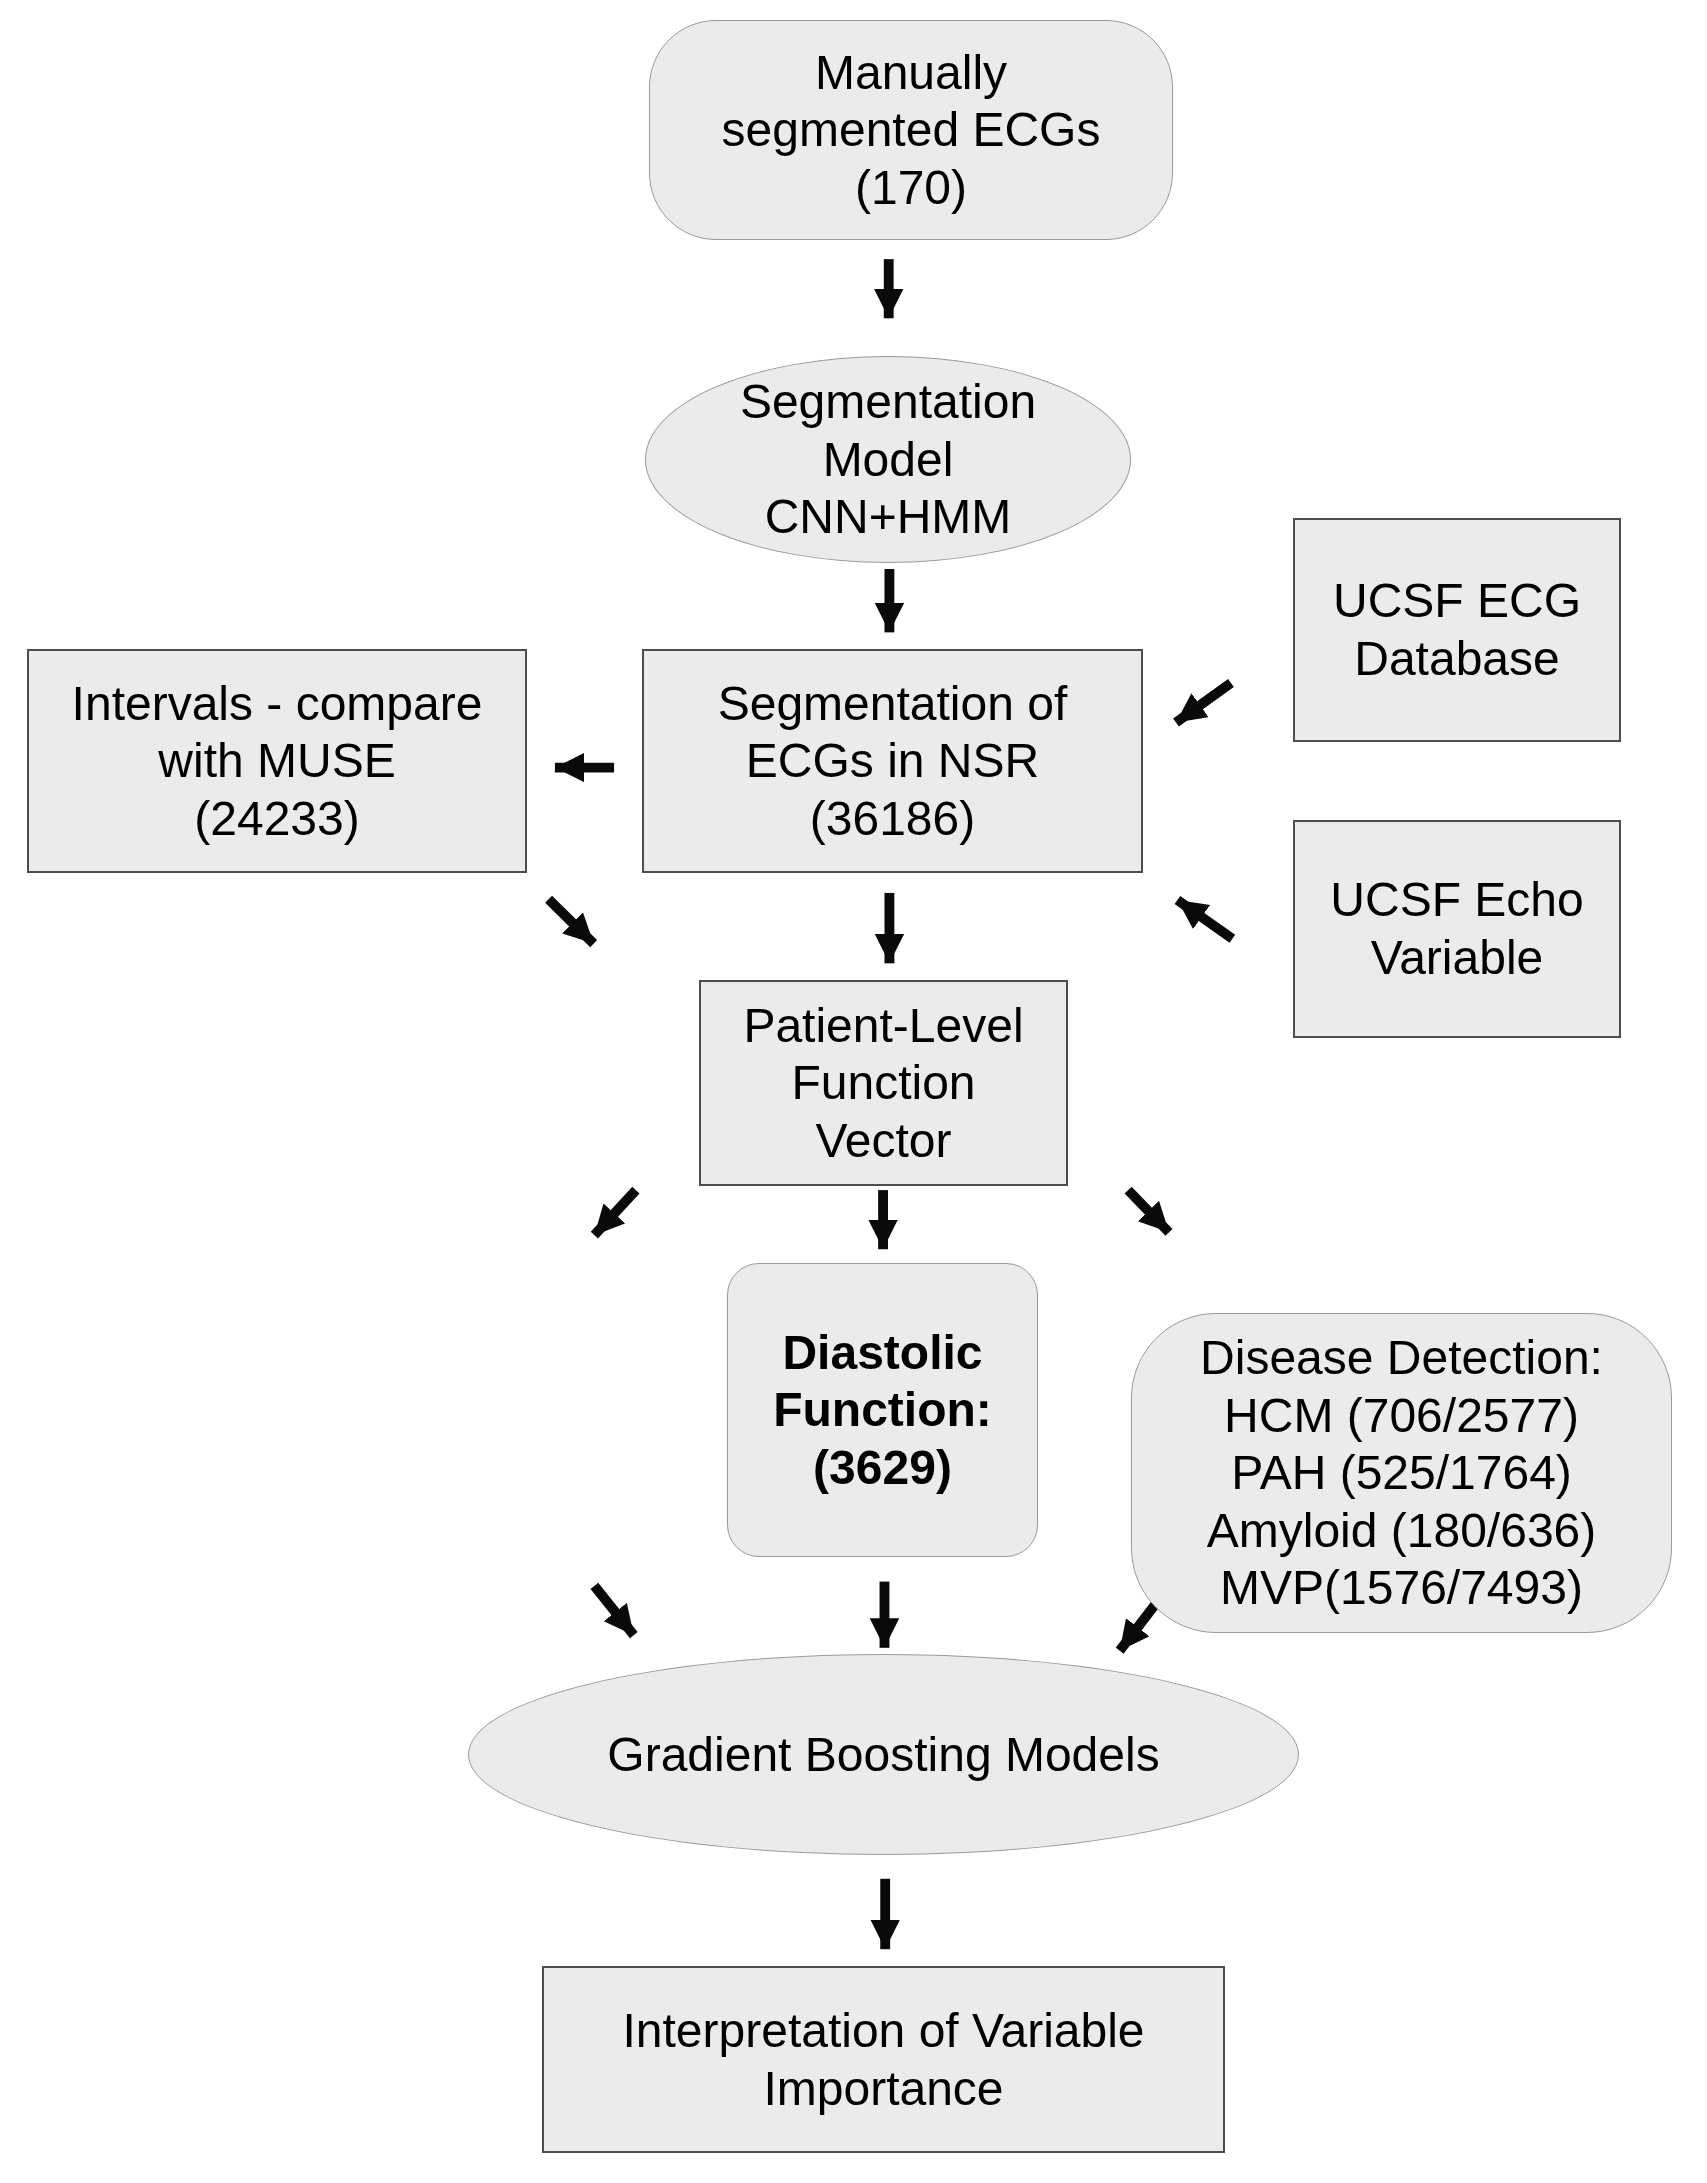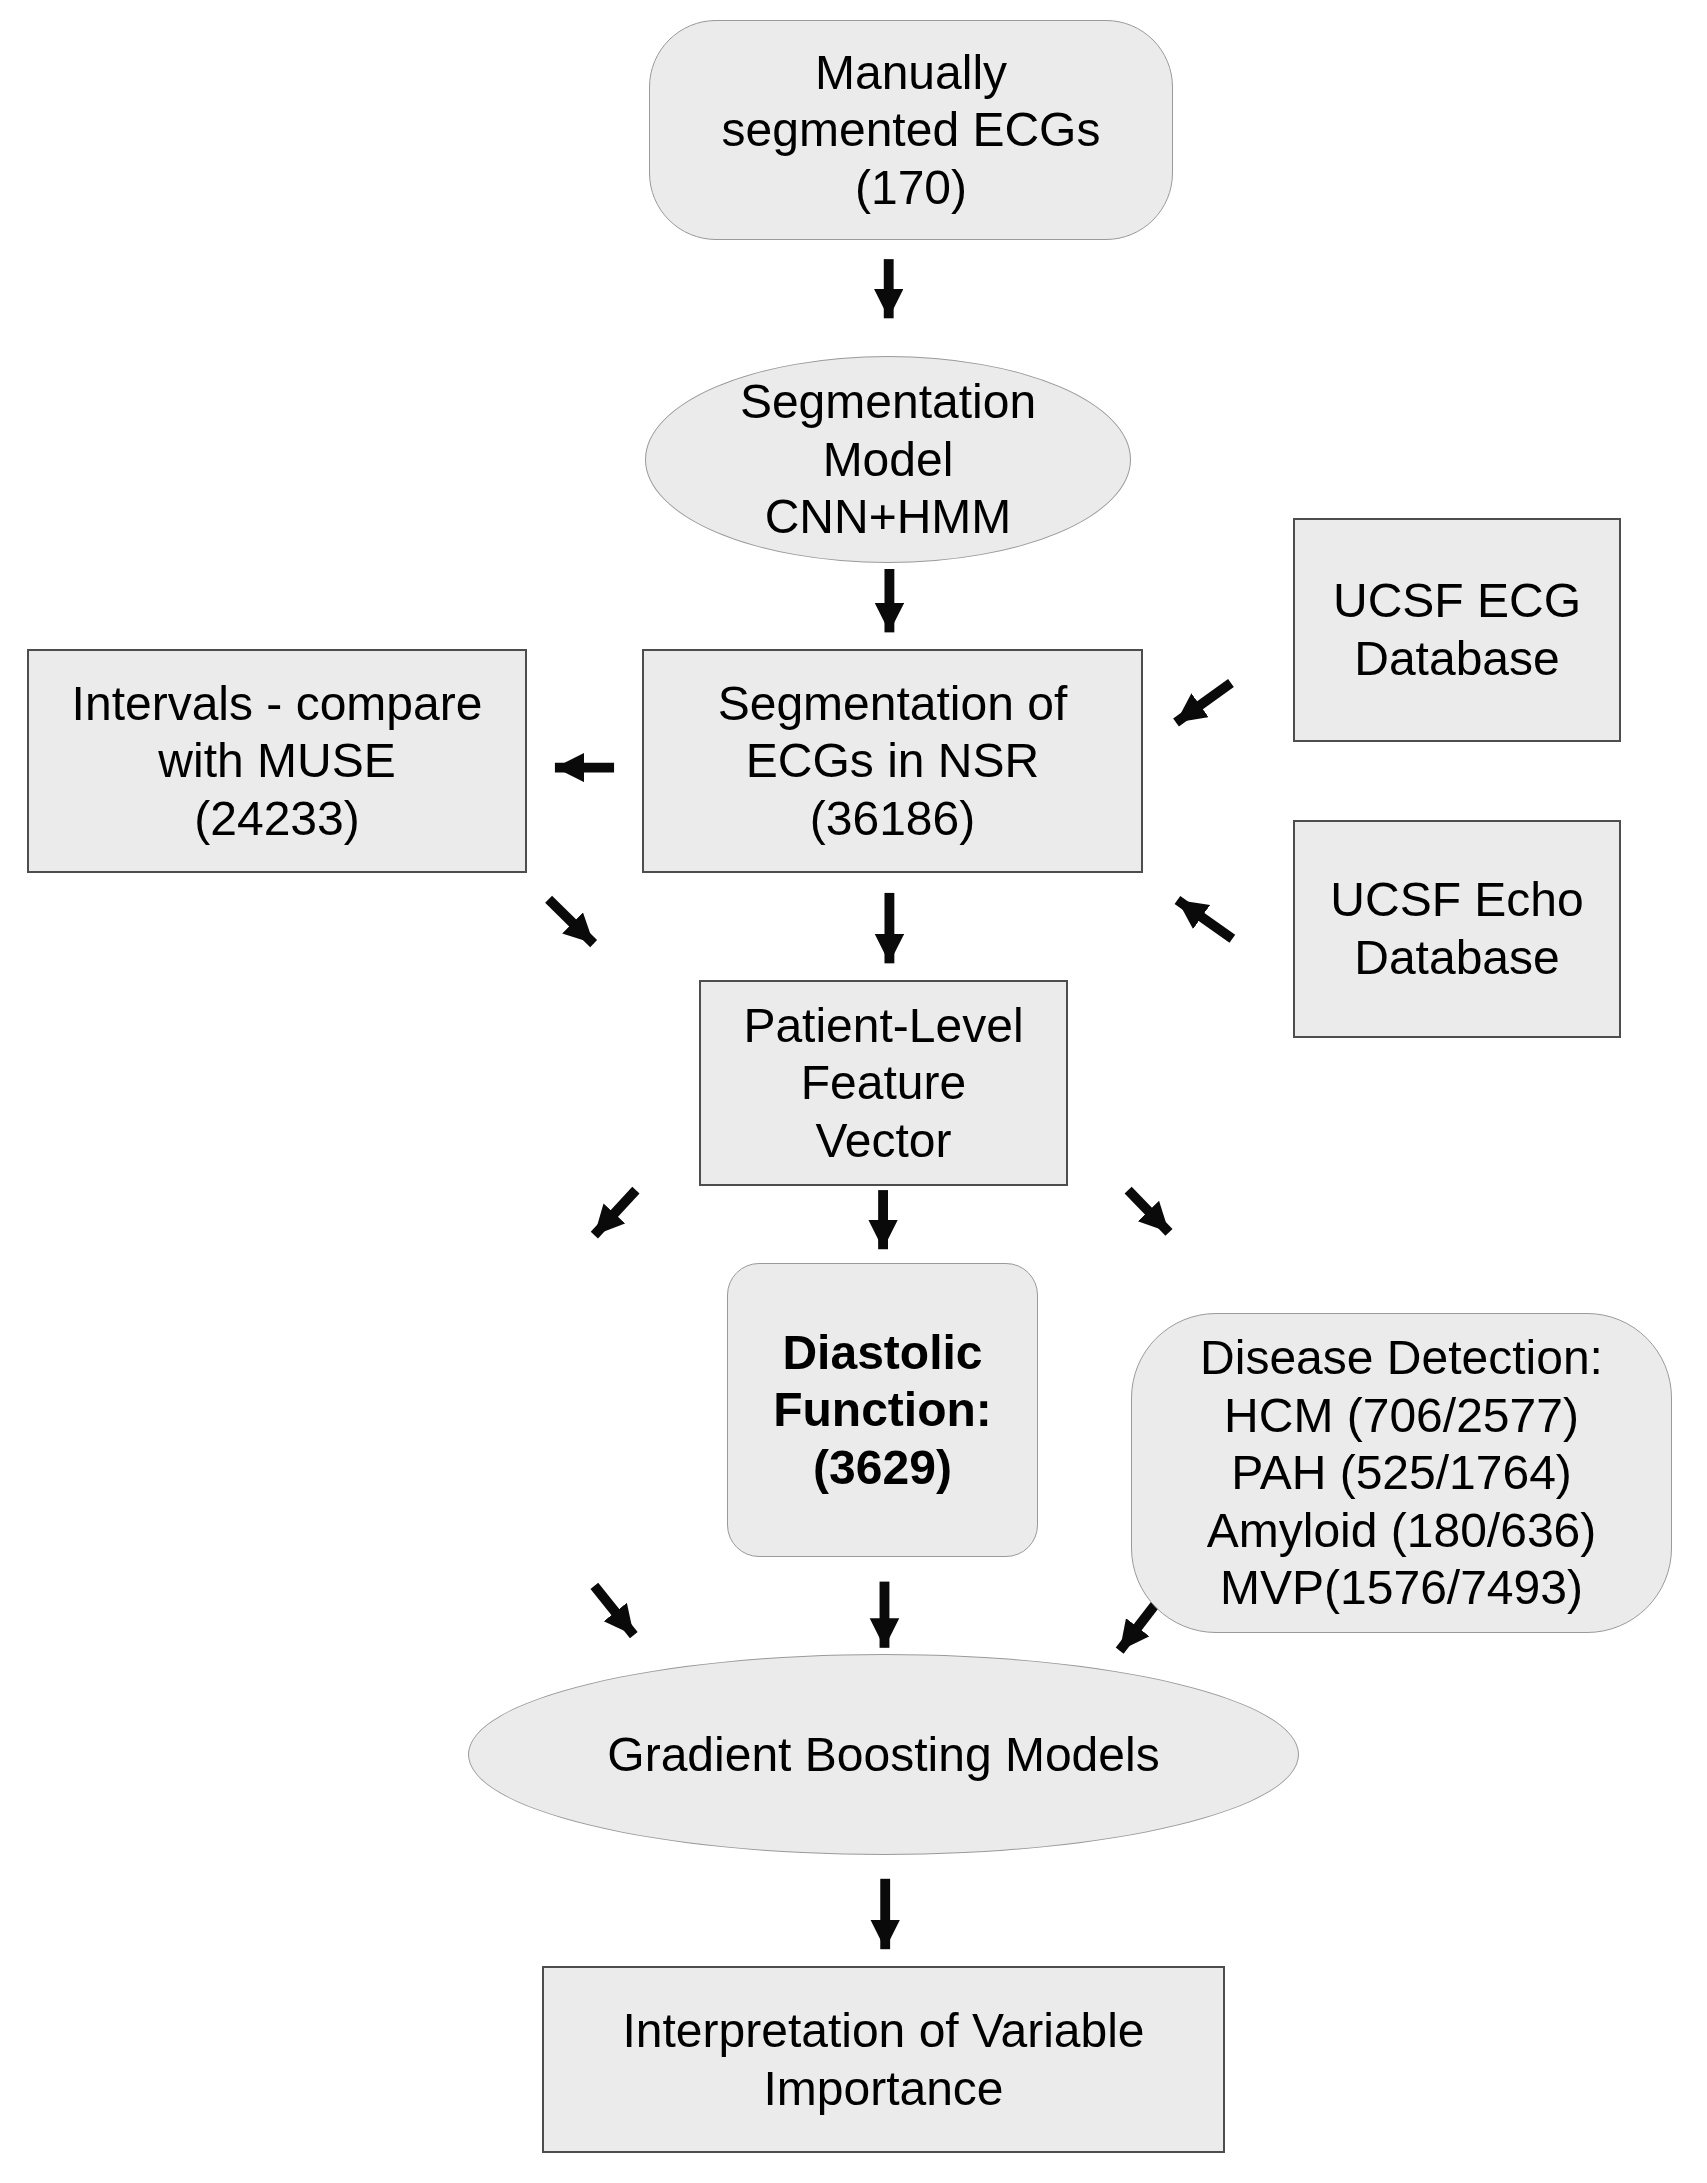--- a/index.html
+++ b/index.html
@@ -108,26 +108,26 @@
   </div>
 
   <div class="node shape-rect" style="left:642px; top:649px; width:501px; height:224px;">
     <span class="node-label">Segmentation of
 ECGs in NSR
 (36186)</span>
   </div>
 
   <div class="node shape-rect" style="left:1293px; top:820px; width:328px; height:218px;">
     <span class="node-label">UCSF Echo
-Database</span>
+Variable</span>
   </div>
 
   <div class="node shape-rect" style="left:699px; top:980px; width:369px; height:206px;">
     <span class="node-label">Patient-Level
-Feature
+Function
 Vector</span>
   </div>
 
 
   <div class="node shape-rounded" style="left:727px; top:1263px; width:311px; height:294px; border-radius:32px;font-weight:bold;">
     <span class="node-label">Diastolic
 Function:
 (3629)</span>
   </div>
 

